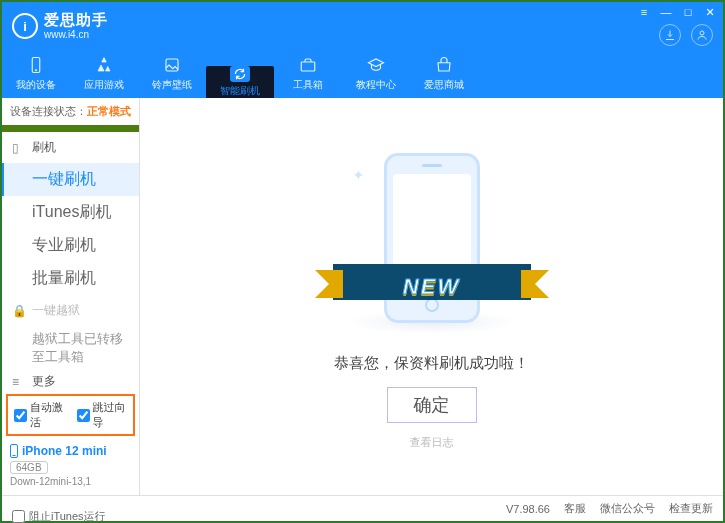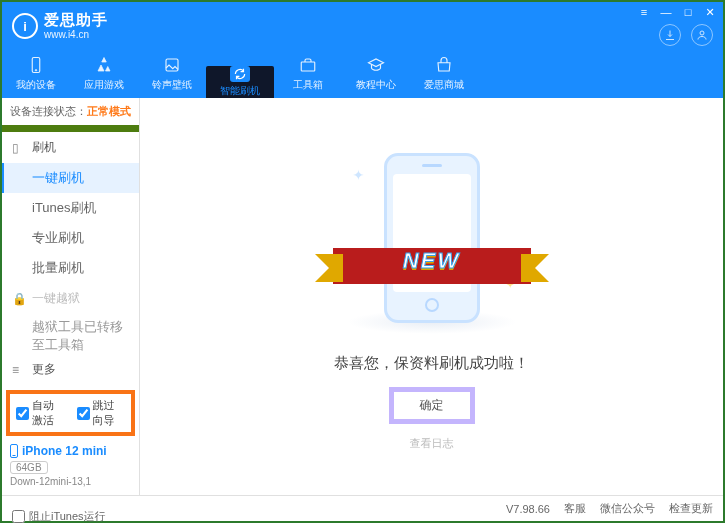--- a/index.html
+++ b/index.html
@@ -29,55 +29,55 @@
 
   
   .body { flex: 1; display: flex; min-height: 0; }
   .sidebar { width: 138px; border-right: 1px solid #e0e0e0; display: flex; flex-direction: column; background: #fff; }
   .conn-state { padding: 6px 8px; font-size: 11px; color: #666; border-bottom: 7px solid #4d7c0f; }
   .conn-state .v { color: #ff7a1a; font-weight: bold; }
 
   .sb-list { flex: 1; overflow-y: auto; }
   .sb-section { display: flex; align-items: center; gap: 6px; padding: 7px 10px; color: #555; font-size: 12px; }
   .sb-section .ico { width: 14px; color: #888; }
-  .sb-item { padding: 6px 10px 6px 30px; color: #666; cursor: pointer; font-size: 13px; }
+  .sb-item { padding: 6px 10px 6px 30px; color: #666; cursor: pointer; font-size: 16px; }
   .sb-item.active { background: #e6f2ff; color: #1a8cff; border-left: 2px solid #1a8cff; padding-left: 28px; }
   .sb-note { margin: 4px 10px 0 30px; color: #999; font-size: 13px; line-height: 1.4; }
 
-  .sb-footer { border: 4px solid #f97316; margin: 2px 4px; padding: 4px 6px; }
+  .sb-footer { border: 2px solid #f97316; margin: 2px 4px; padding: 4px 6px; }
   .cb-row { display: flex; gap: 12px; align-items: center; font-size: 11px; color: #444; }
   .cb-row label { display: inline-flex; align-items: center; gap: 3px; cursor: pointer; }
   .cb-row input { accent-color: #1a8cff; }
 
   .device-block { padding: 6px 8px 8px 8px; }
   .dev-row { display: flex; gap: 4px; color: #1a8cff; font-weight: bold; font-size: 12px; }
   .dev-row .phoneico { width: 8px; height: 14px; border: 1.5px solid #1a8cff; border-radius: 2px; position: relative; }
   .dev-row .phoneico::after { content:''; position:absolute; bottom:1px; left:50%; transform:translateX(-50%); width:3px; height:1px; background:#1a8cff; }
   .cap-badge { display: inline-block; border: 1px solid #ccc; border-radius: 3px; padding: 0 5px; font-size: 10px; color: #888; margin-top: 3px; }
   .dev-sub { font-size: 10px; color: #888; margin-top: 2px; }
 
   
   .main { flex: 1; position: relative; display: flex; flex-direction: column; align-items: center; justify-content: center; }
   .illus { width: 130px; height: 175px; position: relative; margin-top: 10px; }
   .shadow-disc { position:absolute; bottom:-6px; left:50%; transform:translateX(-50%); width:170px; height:24px; background: radial-gradient(ellipse at center, #e9eef5 0%, #fff 70%); border-radius:50%; }
   .phone-body { position:absolute; left:50%; top:0; transform:translateX(-50%); width:96px; height:170px; background:#e8f3ff; border: 3px solid #c9e2ff; border-radius:14px; }
   .phone-screen { position:absolute; left:50%; top:18px; transform:translateX(-50%); width:78px; height:118px; background:#fff; border-radius:4px; }
   .phone-home { position:absolute; left:50%; bottom:8px; transform:translateX(-50%); width:14px; height:14px; border:2px solid #b8d8ff; border-radius:50%; }
   .phone-speaker { position:absolute; left:50%; top:8px; transform:translateX(-50%); width:20px; height:3px; background:#b8d8ff; border-radius:2px; }
-  .ribbon { position:absolute; bottom:44px; left:-34px; width:198px; height:36px; background:#b91c1c; display:flex; align-items:flex-start; justify-content:center; }
+  .ribbon { position:absolute; bottom:28px; left:-34px; width:198px; height:36px; background:#0c4a6e; display:flex; align-items:flex-end; justify-content:center; }
   .ribbon::before, .ribbon::after { content:''; position:absolute; top:6px; width:0; height:0; border: 14px solid #e0a800; }
   .ribbon::before { left:-18px; border-left-color: transparent; }
   .ribbon::after { right:-18px; border-right-color: transparent; }
   .ribbon-text { font-size:22px; font-weight:900; letter-spacing:2px; color:#fff; font-style:italic; text-shadow: 0 2px 0 #d9a400; -webkit-text-stroke: 1px #3aa0e8; }
   .stars { position:absolute; color:#fff; font-size:14px; }
   .stars.s1 { top:14px; left:-14px; color:#cfe6ff; }
   .stars.s2 { bottom:38px; right:-18px; color:#ffe08a; font-size:10px; }
 
   .success-msg { margin-top: 26px; font-size: 15px; color: #444; }
-  .ok-btn { margin-top: 14px; padding: 5px 26px; border: 5px solid #c4b5fd; background: #fff; color: #555; cursor: pointer; font-size: 12px; }
+  .ok-btn { margin-top: 14px; padding: 5px 26px; border: 1px solid #c4b5fd; background: #fff; color: #555; cursor: pointer; font-size: 18px; }
   .log-link { margin-top: 12px; font-size: 11px; color: #bbb; cursor: pointer; }
 
   
   .statusbar { height: 26px; border-top: 1px solid #e0e0e0; display: flex; align-items: center; padding: 0 10px; font-size: 11px; color: #666; }
   .statusbar label { display: inline-flex; align-items: center; gap: 4px; margin-top: 16px; }
   .statusbar .sp { flex: 1; }
   .statusbar .slink { margin-left: 14px; cursor: pointer; }
 </style>
 </head>
 <body>

